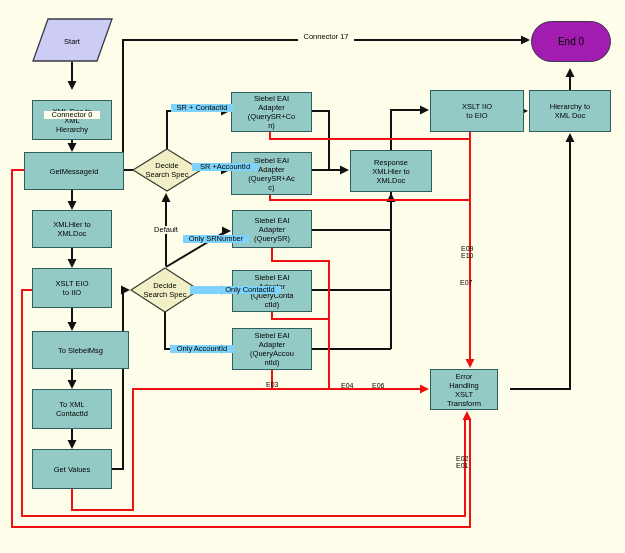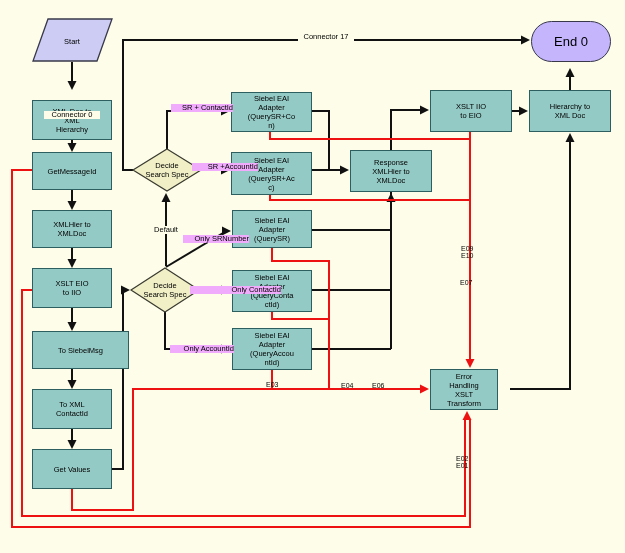--- a/index.html
+++ b/index.html
@@ -10,34 +10,34 @@
   #lines{position:absolute;left:0;top:0;z-index:1;}
   .node{
     position:absolute;z-index:2;box-sizing:border-box;
     background:#94cac5;border:1.4px solid #2e5f60;
     display:flex;align-items:center;justify-content:center;
     text-align:center;font-size:7.5px;line-height:1.2;
     white-space:pre-line;
   }
   .stadium{
     position:absolute;z-index:2;box-sizing:border-box;
-    background:#c4b5fd;border:1.3px solid #38384a;border-radius:21px;
+    background:#a21caf;border:1.3px solid #38384a;border-radius:21px;
     display:flex;align-items:center;justify-content:center;
-    font-size:13px;
+    font-size:10px;
   }
   .shape-label{
     position:absolute;z-index:2;background:transparent;
     display:flex;align-items:center;justify-content:center;
     text-align:center;font-size:7.5px;line-height:1.2;white-space:pre-line;
   }
   .lbl{
     position:absolute;z-index:3;font-size:7.5px;line-height:1.1;
     text-align:center;background:#fdfde9;white-space:nowrap;
   }
-  .lbl.white{background:#f0abfc;text-align:right;}
+  .lbl.white{background:#7dd3fc;}
   .elbl{
     position:absolute;z-index:3;font-size:7px;line-height:1;
     background:transparent;white-space:nowrap;
   }
 </style>
 </head>
 <body>
 
 <div id="canvas">
 
@@ -120,21 +120,21 @@
   <div class="shape-label" style="left:40px;top:24px;width:64px;height:34px;">Start</div>
   <div class="stadium" style="left:531px;top:21px;width:80px;height:41px;">End 0</div>
   <div class="shape-label" style="left:134px;top:156px;width:66px;height:28px;">Decide
 Search Spec</div>
   <div class="shape-label" style="left:132px;top:276px;width:66px;height:28px;">Decide
 Search Spec</div>
 
   <div class="node" style="left:32px;top:100px;width:80px;height:40px;">XML Doc to
 XML
 Hierarchy</div>
-  <div class="node" style="left:32px;top:152px;width:80px;height:38px;">GetMessageId</div>
+  <div class="node" style="left:24px;top:152px;width:100px;height:38px;">GetMessageId</div>
   <div class="node" style="left:32px;top:210px;width:80px;height:38px;">XMLHier to
 XMLDoc</div>
   <div class="node" style="left:32px;top:268px;width:80px;height:40px;">XSLT EIO
 to IIO</div>
   <div class="node" style="left:32px;top:331px;width:97px;height:38px;">To SiebelMsg</div>
   <div class="node" style="left:32px;top:389px;width:80px;height:40px;">To XML
 ContactId</div>
   <div class="node" style="left:32px;top:449px;width:80px;height:40px;">Get Values</div>
 
   <div class="node" style="left:231px;top:92px;width:81px;height:40px;">Siebel EAI
@@ -153,21 +153,21 @@
 (QueryConta
 ctId)</div>
   <div class="node" style="left:232px;top:328px;width:80px;height:42px;">Siebel EAI
 Adapter
 (QueryAccou
 ntId)</div>
 
   <div class="node" style="left:350px;top:150px;width:82px;height:42px;">Response
 XMLHier to
 XMLDoc</div>
-  <div class="node" style="left:430px;top:90px;width:82px;height:42px;">XSLT IIO
+  <div class="node" style="left:430px;top:90px;width:94px;height:42px;">XSLT IIO
 to EIO</div>
   <div class="node" style="left:529px;top:90px;width:82px;height:42px;">Hierarchy to
 XML Doc</div>
   <div class="node" style="left:430px;top:369px;width:68px;height:41px;">Error
 Handling
 XSLT
 Transform</div>
 
   <div class="lbl" style="left:44px;top:71px;width:56px;margin-top:40px;">Connector 0</div>
   <div class="lbl" style="left:298px;top:33px;width:56px;">Connector 17</div>

